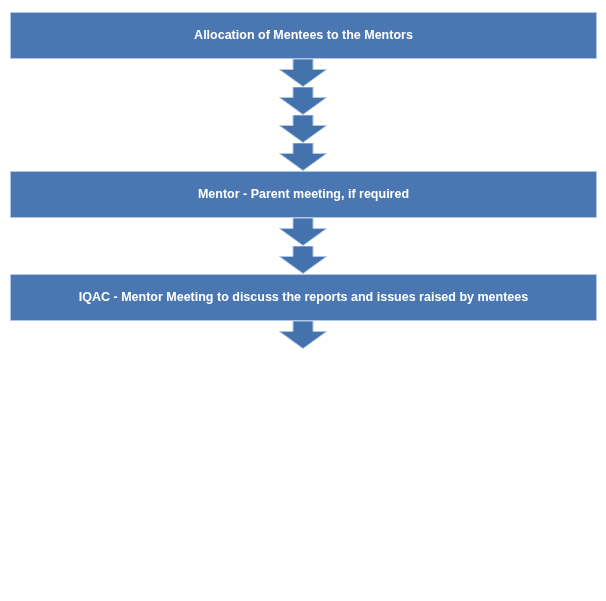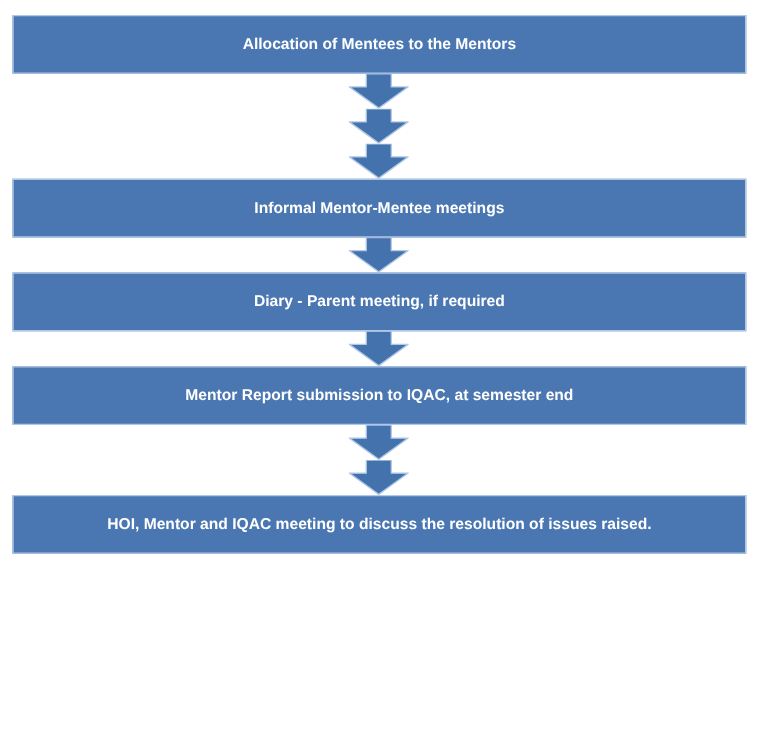--- a/index.html
+++ b/index.html
@@ -71,46 +71,40 @@
 
   <svg class="arrow" viewBox="0 0 48 28" preserveAspectRatio="none">
     <polygon points="14,0 34,0 34,10.5 47.5,10.5 24,27.5 0.5,10.5 14,10.5"></polygon>
   </svg>
 
 
   <svg class="arrow" viewBox="0 0 48 28" preserveAspectRatio="none">
     <polygon points="14,0 34,0 34,10.5 47.5,10.5 24,27.5 0.5,10.5 14,10.5"></polygon>
   </svg>
 
-  <div class="box">
-    <span>Informal Mentor-Mentee meetings</span>
-  </div>
 
   <svg class="arrow" viewBox="0 0 48 28" preserveAspectRatio="none">
     <polygon points="14,0 34,0 34,10.5 47.5,10.5 24,27.5 0.5,10.5 14,10.5"></polygon>
   </svg>
 
   <div class="box">
-    <span>Diary - Parent meeting, if required</span>
-  </div>
-
-  <svg class="arrow" viewBox="0 0 48 28" preserveAspectRatio="none">
-    <polygon points="14,0 34,0 34,10.5 47.5,10.5 24,27.5 0.5,10.5 14,10.5"></polygon>
-  </svg>
-
-  <div class="box">
-    <span>Mentor Report submission to IQAC, at semester end</span>
+    <span>Mentor - Parent meeting, if required</span>
   </div>
 
   <svg class="arrow" viewBox="0 0 48 28" preserveAspectRatio="none">
     <polygon points="14,0 34,0 34,10.5 47.5,10.5 24,27.5 0.5,10.5 14,10.5"></polygon>
   </svg>
 
 
   <svg class="arrow" viewBox="0 0 48 28" preserveAspectRatio="none">
     <polygon points="14,0 34,0 34,10.5 47.5,10.5 24,27.5 0.5,10.5 14,10.5"></polygon>
   </svg>
 
   <div class="box">
-    <span>HOI, Mentor and IQAC meeting to discuss the resolution of issues raised.</span>
+    <span>IQAC - Mentor Meeting to discuss the reports and issues raised by mentees</span>
   </div>
+
+  <svg class="arrow" viewBox="0 0 48 28" preserveAspectRatio="none">
+    <polygon points="14,0 34,0 34,10.5 47.5,10.5 24,27.5 0.5,10.5 14,10.5"></polygon>
+  </svg>
+
 
 </div>
 
 </body></html>

